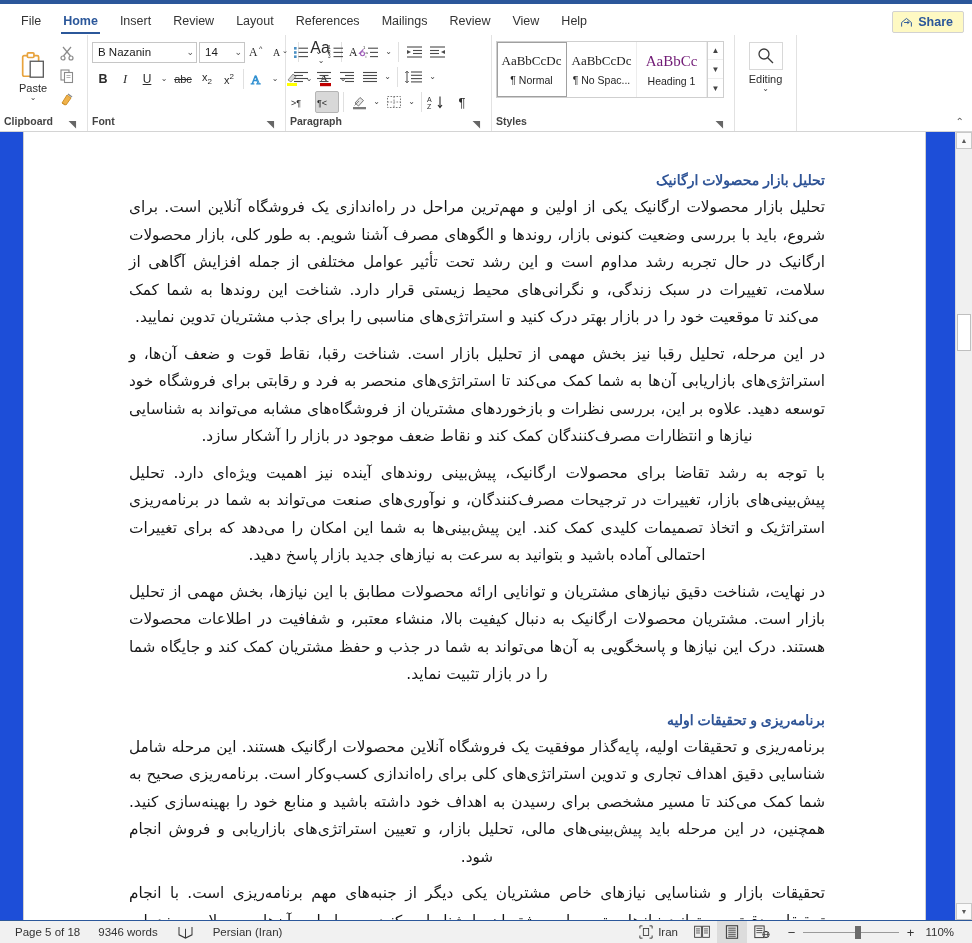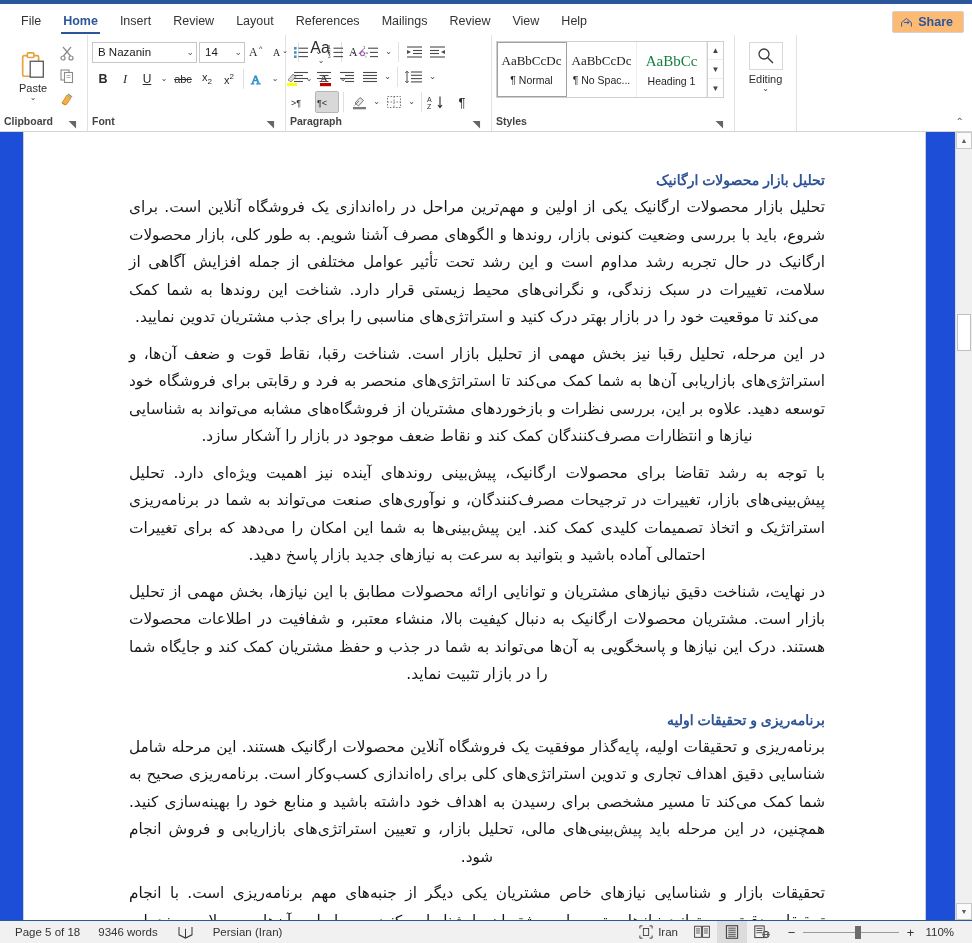--- a/index.html
+++ b/index.html
@@ -51,21 +51,21 @@
     content: "";
     position: absolute;
     left: 9px; right: 9px; bottom: 1px;
     height: 2.5px;
     background: #2b579a;
   }
   .share-btn {
     margin-left: auto;
     margin-bottom: 2px;
     border: 1px solid #d2d2d2;
-    background: #fdba74;
+    background: #fef9c3;
     color: #2b579a;
     font-size: 12.5px;
     font-weight: bold;
     padding: 3px 10px 3px 7px;
     display: flex;
     align-items: center;
     gap: 5px;
     border-radius: 2px;
     cursor: default;
   }
@@ -183,21 +183,21 @@
   }
   .style-card {
     width: 70px;
     border-right: 1px solid #ededed;
     display:flex; flex-direction:column; align-items:center; justify-content:center;
     cursor: default;
     background:#fff;
   }
   .style-card.selected { outline: 1.5px solid #a0a0a0; outline-offset:-1px; }
   .style-preview { font-size: 13px; color:#1b1b1b; white-space:nowrap; overflow:hidden; width:66px; text-align:center; font-family:"Liberation Serif", serif;}
-  .style-preview.h1 { color:#15803d; font-size:15px; }
+  .style-preview.h1 { color:#701a75; font-size:15px; }
   .style-name { font-size:10.5px; color:#262626; margin-top:5px; white-space:nowrap; }
   .style-scroll {
     width: 16px; display:flex; flex-direction:column; justify-content:space-between;
     border-left:1px solid #cfcfcf; background:#fff;
   }
   .style-scroll div {
     height: 18px; display:flex; align-items:center; justify-content:center;
     font-size: 8px; color:#444; cursor:default; border-bottom:1px solid #eee;
   }
 

